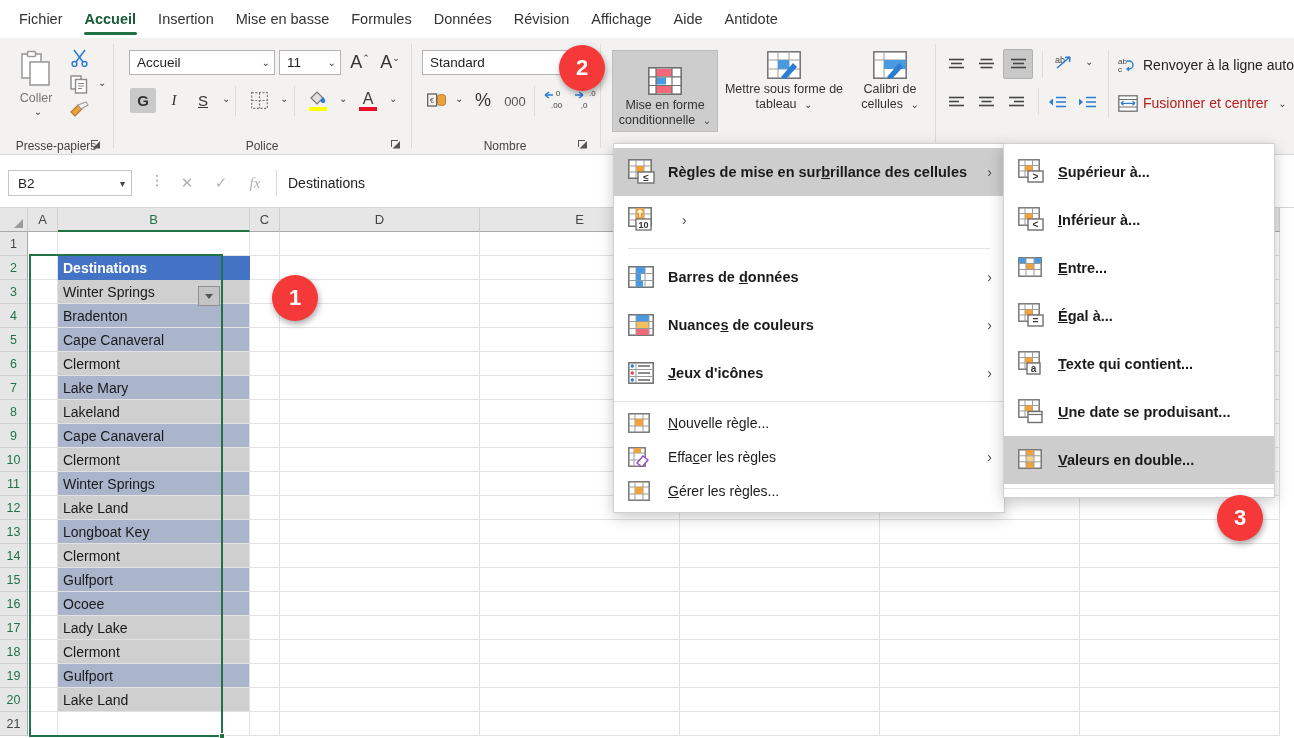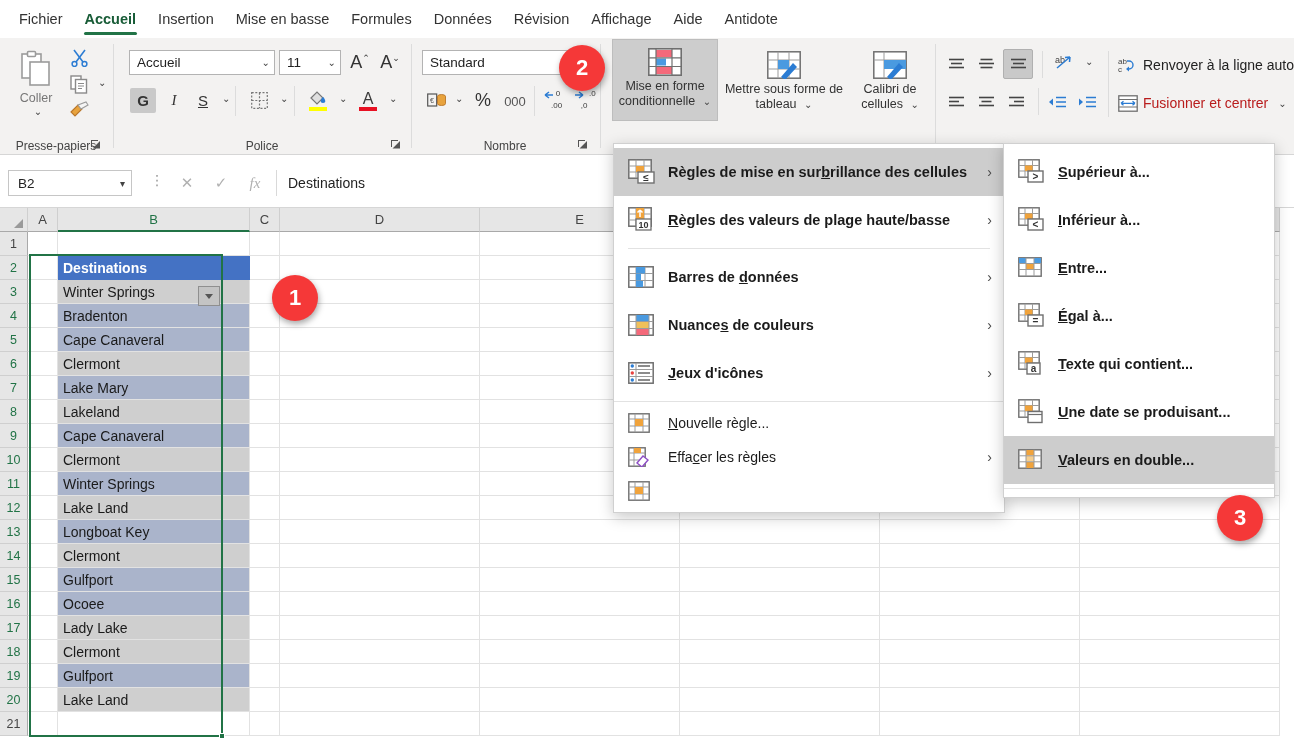--- a/index.html
+++ b/index.html
@@ -334,21 +334,21 @@
       <div class="grp-label">Nombre</div>
       <div class="dialog-launcher" style="left:165px;">
         <svg width="12" height="12" viewBox="0 0 12 12">
             <path d="M1 1 h7 v1 h-6 v6 h-1 z M2.5 9.5 L10 2 v7.5 z" fill="#555"></path>
           </svg>
       </div>
     </div>
     <div class="grp-sep" style="left:600px;"></div>
 
     <div class="grp" style="left:604px; width:330px;">
-      <div style="position:absolute; left:8px; top:1px; width:106px; height:82px; background:#cdcdcd; border:1px solid #bdbdbd; display:flex; flex-direction:column; align-items:center; padding-top:8px;">
+      <div style="position:absolute; left:8px; top:12px; width:106px; height:82px; background:#cdcdcd; border:1px solid #bdbdbd; display:flex; flex-direction:column; align-items:center; padding-top:16px;">
         <svg width="34" height="28" viewBox="0 0 34 28">
           <rect x="0.8" y="0.8" width="32.4" height="26.4" fill="#fff" stroke="#6f6f6f" stroke-width="1.6"></rect>
           <rect x="8" y="2" width="16" height="7" fill="#f4697a"></rect>
           <rect x="8" y="10.5" width="10" height="7" fill="#4a9ae0"></rect>
           <rect x="8" y="19" width="16" height="7" fill="#f4697a"></rect>
           <line x1="8" y1="0.8" x2="8" y2="27.2" stroke="#6f6f6f" stroke-width="1.2"></line>
           <line x1="24" y1="0.8" x2="24" y2="27.2" stroke="#6f6f6f" stroke-width="1.2"></line>
           <line x1="0.8" y1="9.8" x2="33.2" y2="9.8" stroke="#6f6f6f" stroke-width="1.2"></line>
           <line x1="0.8" y1="18.5" x2="33.2" y2="18.5" stroke="#6f6f6f" stroke-width="1.2"></line>
         </svg>
@@ -871,21 +871,20 @@
           <line x1="8" y1="0.8" x2="8" y2="19.2" stroke="#9b9b9b" stroke-width="1"></line>
           <line x1="16" y1="0.8" x2="16" y2="19.2" stroke="#9b9b9b" stroke-width="1"></line>
           <line x1="0.8" y1="7" x2="23.2" y2="7" stroke="#9b9b9b" stroke-width="1"></line>
           <line x1="0.8" y1="13" x2="23.2" y2="13" stroke="#9b9b9b" stroke-width="1"></line>
           <rect x="8" y="1" width="8" height="11" fill="#f0a33c"></rect>
           <path d="M12 10 L12 3 M12 3 l-2.5 2.5 M12 3 l2.5 2.5" stroke="#fff" stroke-width="1.5" fill="none"></path>
           <rect x="8" y="12" width="15" height="11" fill="#fff" stroke="#6f6f6f" stroke-width="1.3"></rect>
           <text x="15.5" y="21" font-size="9" text-anchor="middle" fill="#333" font-family="Liberation Sans, sans-serif">10</text>
         </svg>
       </span>
-      <span class="mlabel"><u>R</u>ègles des valeurs de plage haute/basse</span>
       <span class="marrow">›</span>
     </div>
 
     <div class="msep"></div>
 
     <div class="mi">
       <span class="micon">
         <svg width="30" height="26" viewBox="0 0 30 26">
           <rect x="0.8" y="2.8" width="24.4" height="20.4" fill="#fff" stroke="#6f6f6f" stroke-width="1.5"></rect>
           <line x1="8" y1="2.8" x2="8" y2="23.2" stroke="#9b9b9b" stroke-width="1"></line>
@@ -972,20 +971,21 @@
       <span class="micon">
         <svg width="22" height="20" viewBox="0 0 22 20">
           <rect x="0.8" y="0.8" width="20.4" height="18.4" fill="#fff" stroke="#6f6f6f" stroke-width="1.4"></rect>
           <line x1="0.8" y1="6" x2="21.2" y2="6" stroke="#9b9b9b" stroke-width="1"></line>
           <line x1="0.8" y1="13" x2="21.2" y2="13" stroke="#9b9b9b" stroke-width="1"></line>
           <line x1="7" y1="0.8" x2="7" y2="19.2" stroke="#9b9b9b" stroke-width="1"></line>
           <line x1="15" y1="0.8" x2="15" y2="19.2" stroke="#9b9b9b" stroke-width="1"></line>
           <rect x="7" y="6" width="8" height="7" fill="#f0a33c"></rect>
         </svg>
       </span>
+      <span class="mlabel"><u>G</u>érer les règles...</span>
     </div>
   </div>
 
   <div class="menu" style="left:1003px; top:143px; width:272px;">
 
     <div class="mi">
       <span class="micon">
         <svg width="30" height="26" viewBox="0 0 30 26">
           <rect x="0.8" y="0.8" width="20.4" height="17.4" fill="#fff" stroke="#6f6f6f" stroke-width="1.4"></rect>
           <line x1="7" y1="0.8" x2="7" y2="18.2" stroke="#9b9b9b" stroke-width="1"></line>

